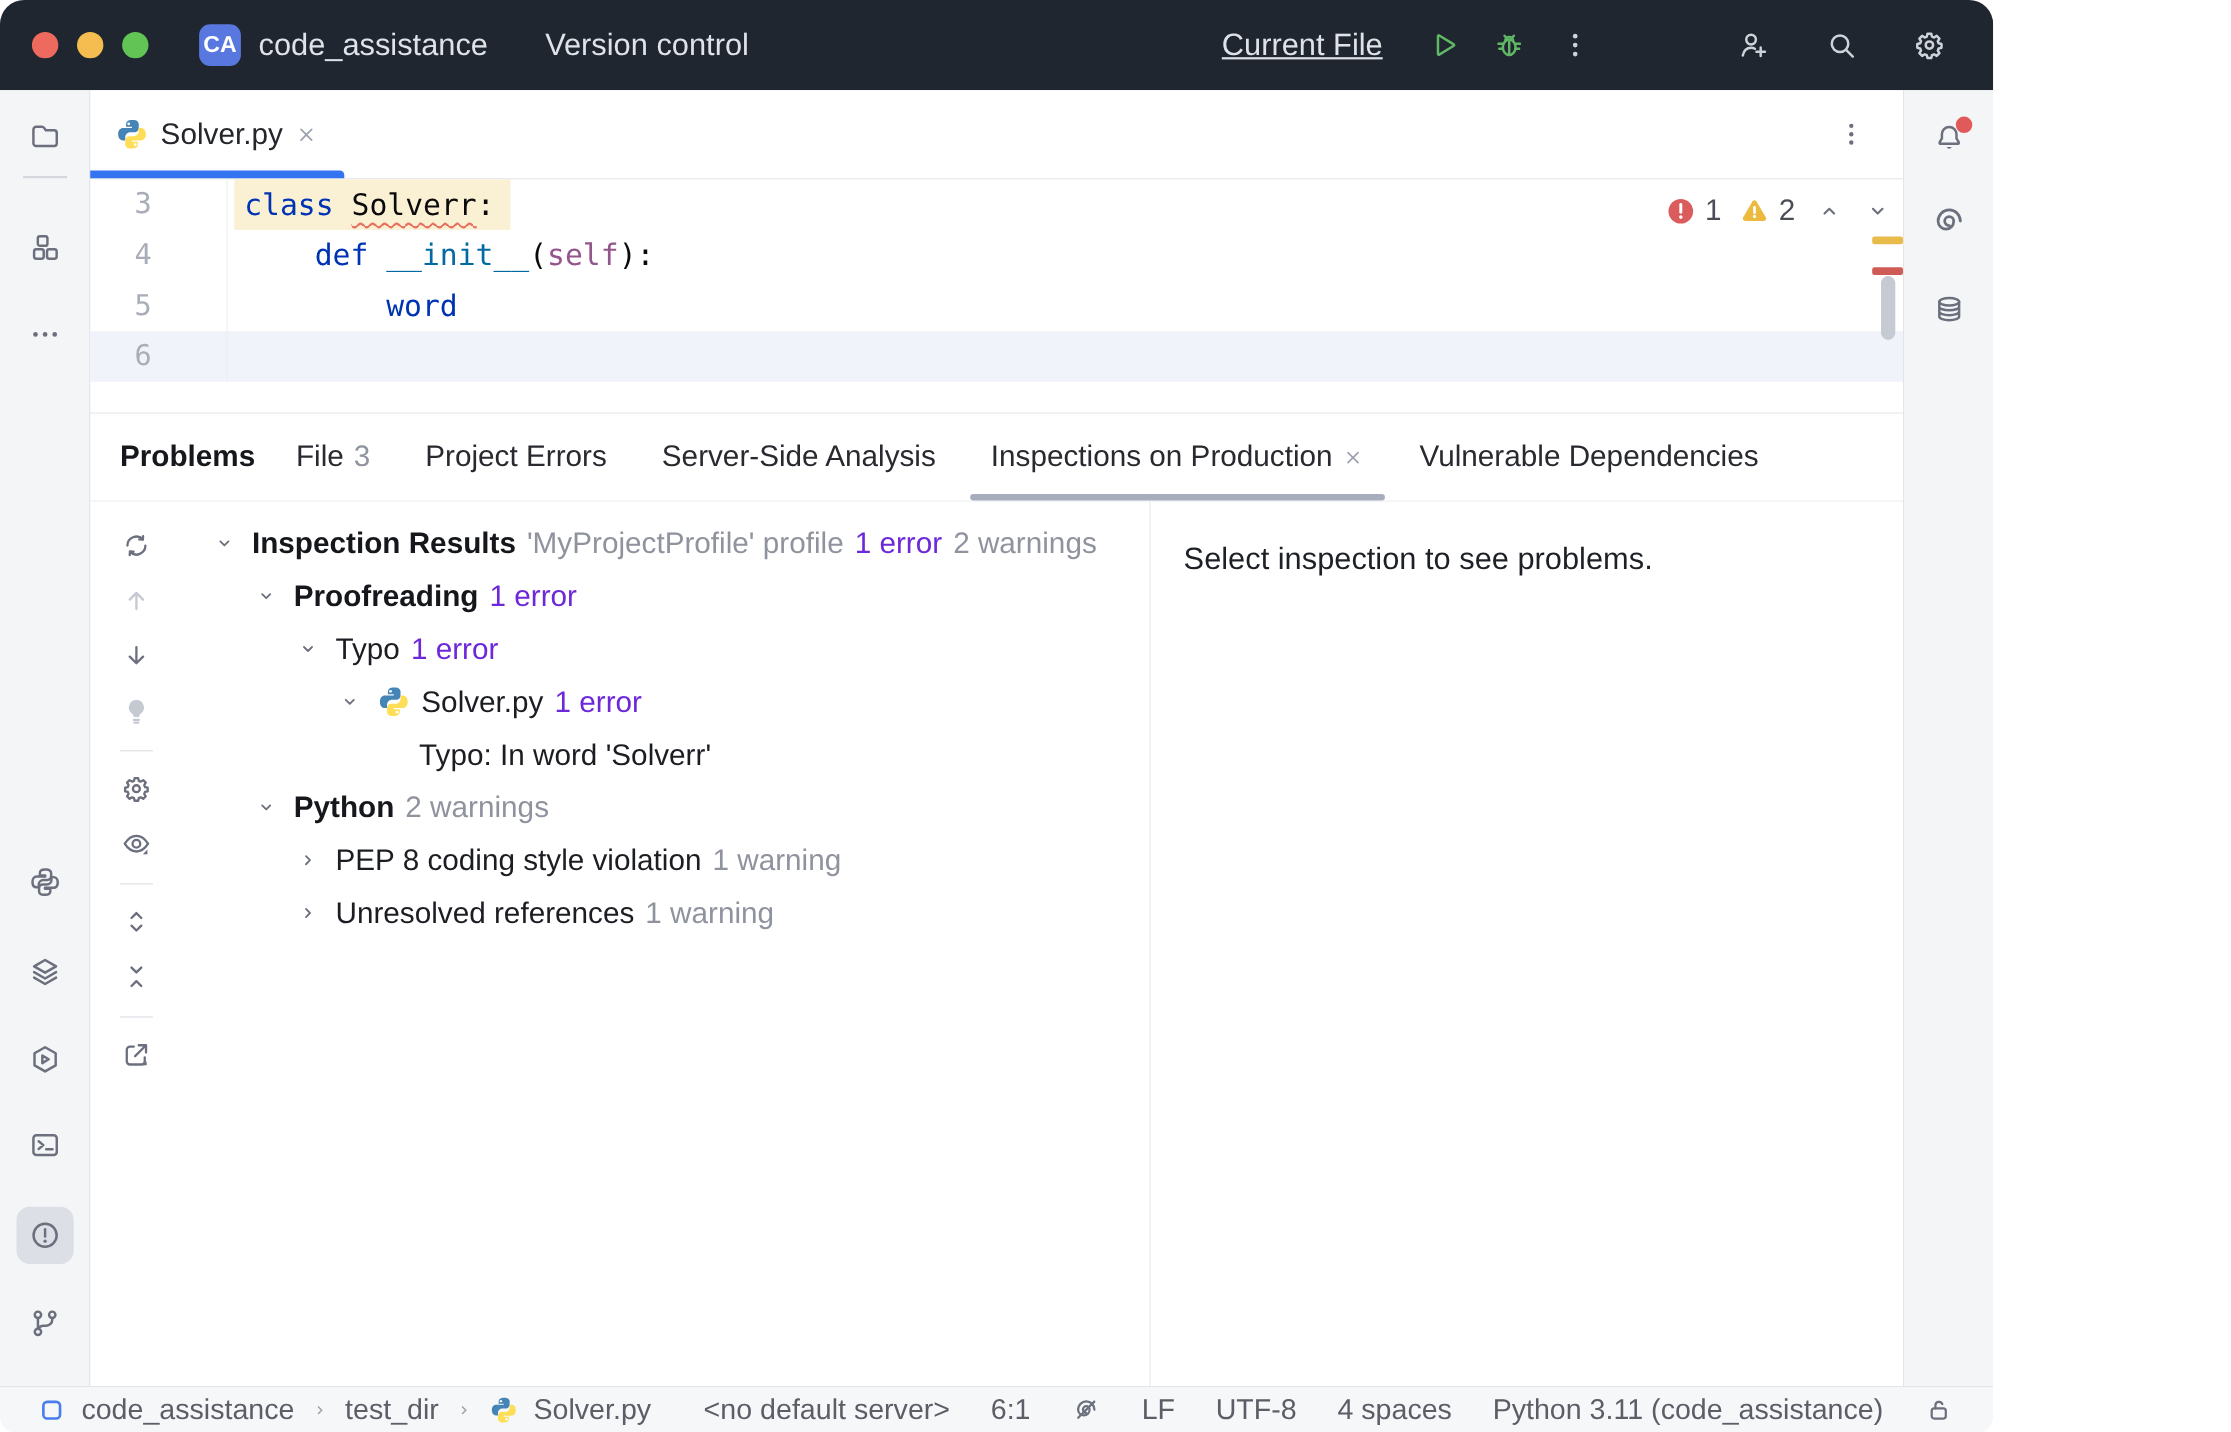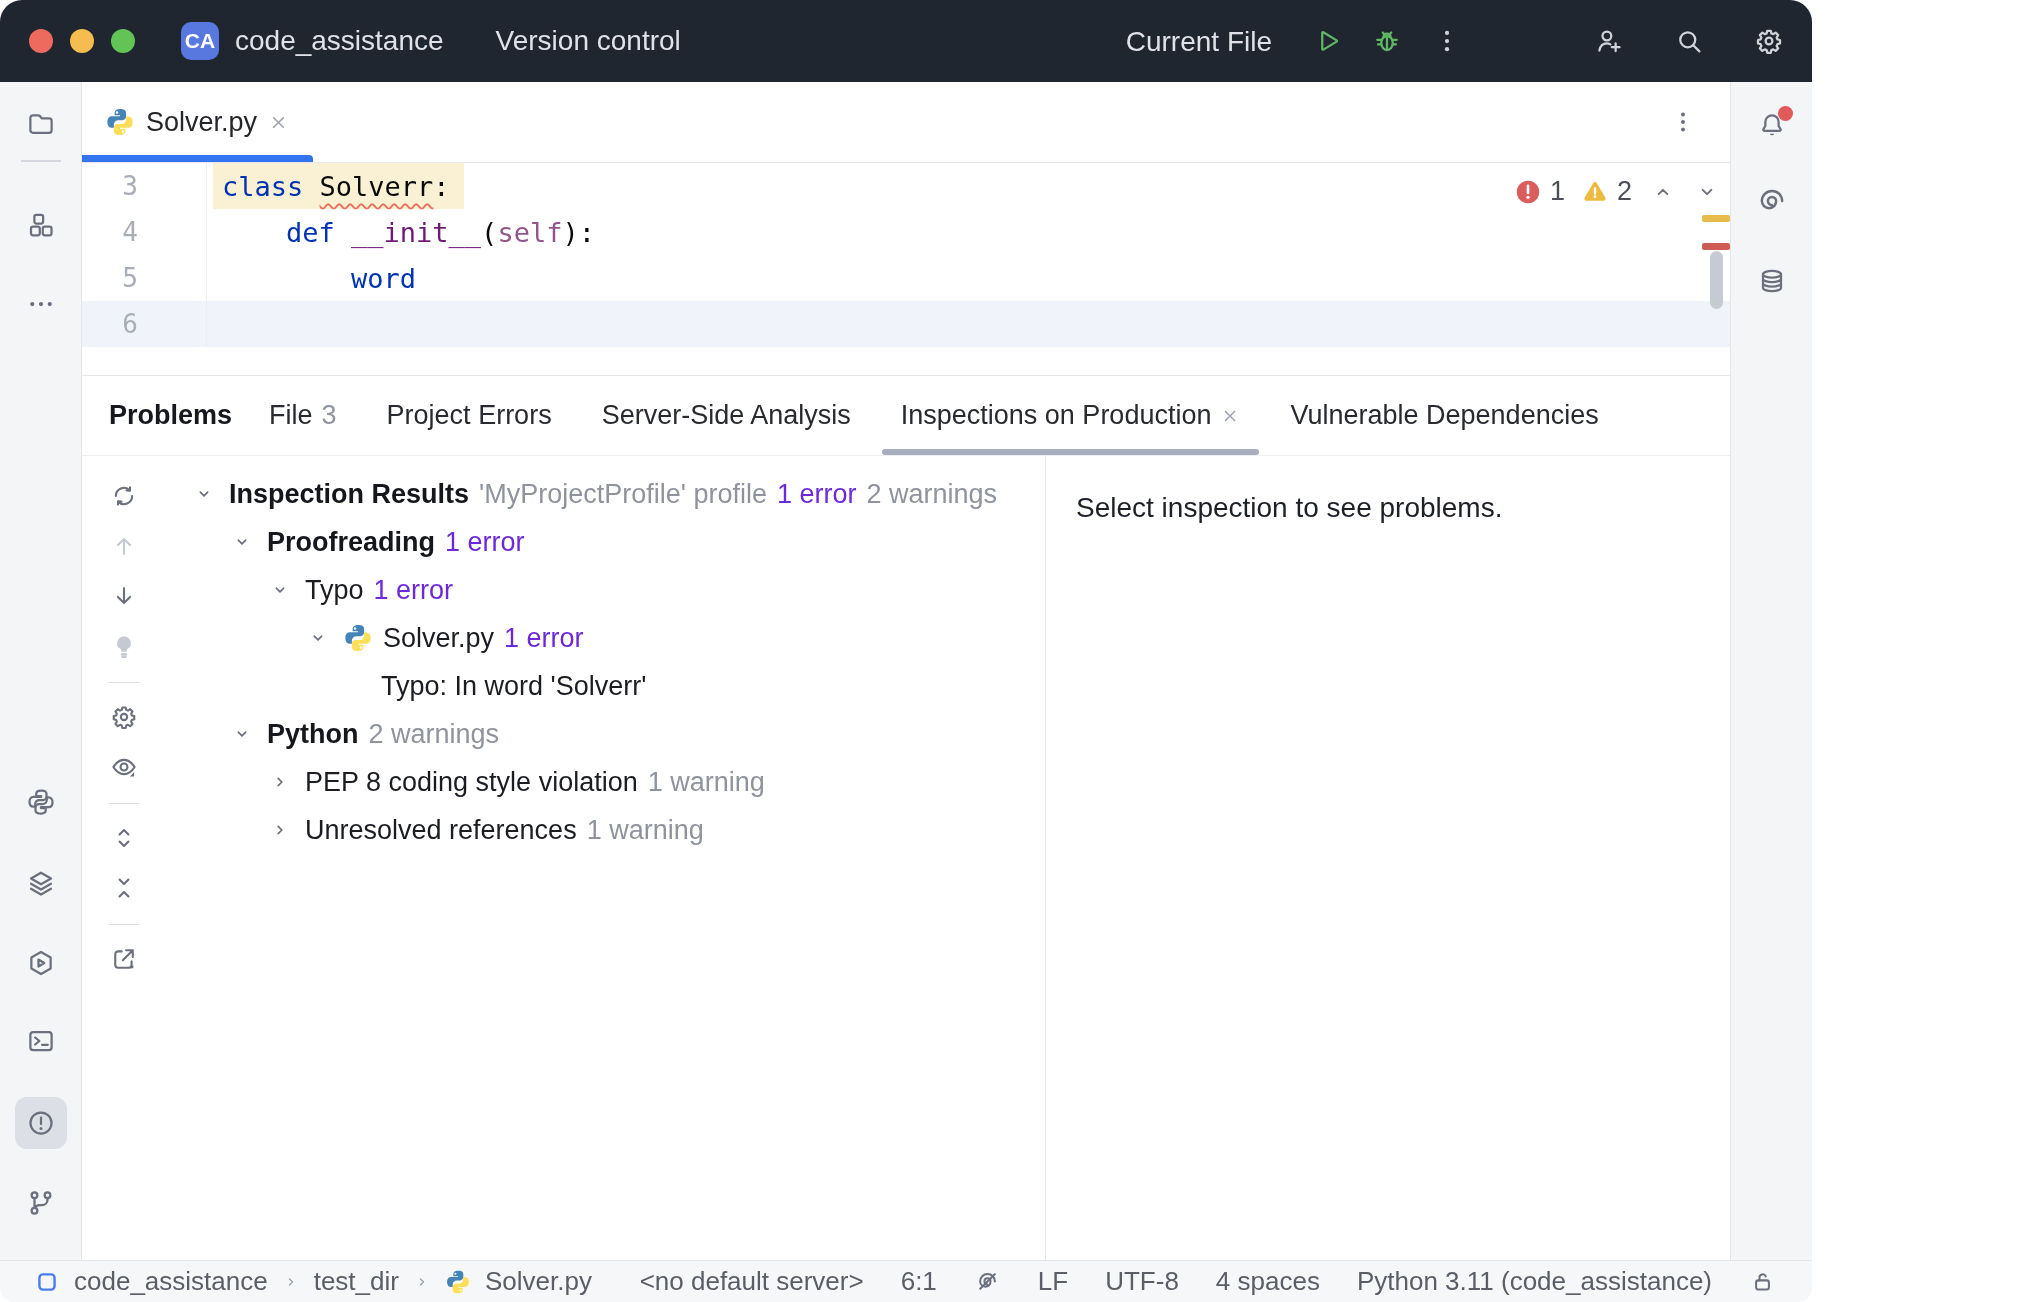--- a/index.html
+++ b/index.html
@@ -10,21 +10,21 @@
   
   .titlebar { height:82px; background:#20262f; display:flex; align-items:center;
               color:#dfe2e8; font-size:28px; }
   .traffic { display:flex; gap:17px; margin-left:29px; }
   .tl { width:24px; height:24px; border-radius:50%; }
   .tl.red{background:#ee6a5f;} .tl.yellow{background:#f5bd4f;} .tl.green{background:#61c454;}
   .proj-badge { margin-left:46px; width:38px; height:38px; border-radius:10px; background:#5878df;
                 color:#fff; font-weight:700; font-size:21px; display:flex; align-items:center; justify-content:center; }
   .tb-item { display:flex; align-items:center; gap:10px; font-weight:500; }
   .tb-chev { color:#9aa0ab; }
-  .tb-right { margin-left:auto; display:flex; align-items:flex-end; padding-right:26px; }
+  .tb-right { margin-left:auto; display:flex; align-items:center; padding-right:41px;text-decoration:underline; }
   .ticon { display:flex; align-items:center; justify-content:center; width:34px; height:34px; }
   .ticon svg { width:30px; height:30px; }
   .green-ic { color:#5fb865; }
   .lt-ic { color:#ced2d9; }
 
   
   .main { display:flex; height:1178px; }
   .stripe { position:relative; width:82px; background:#f4f5f7; flex:none; }
   .stripe.left  { border-right:1px solid #e3e5e9; }
   .stripe.right { border-left:1px solid #e3e5e9; }
@@ -47,21 +47,21 @@
   .tab-kebab { position:absolute; right:30px; color:#6c707e; } .tab-kebab svg{ width:28px; height:28px; }
 
   
   .editor { position:relative; height:213px; border-bottom:1px solid #e5e7ea; font-family:"DejaVu Sans Mono", monospace; font-size:27px; }
   .erow { display:flex; height:46px; align-items:center; }
   .erow.current { background:#f0f3f9; }
   .gutter { flex:none; width:125px; height:100%; display:flex; align-items:center; justify-content:flex-end;
             padding-right:68px; color:#a9adb7; font-size:26px; border-right:1px solid #eceef1; }
   .ecode { flex:1; height:100%; display:flex; align-items:center; white-space:pre; padding-left:14px; }
   .band { display:inline-flex; align-items:center; height:100%; background:#faf1d4; padding:0 14px 0 9px; margin-left:-8px; }
-  .tk-kw{color:#0033b3;} .tk-plain{color:#0a0a0a;} .tk-magic{color:#701a75;} .tk-self{color:#94558d;}
+  .tk-kw{color:#0033b3;} .tk-plain{color:#0a0a0a;} .tk-magic{color:#0369a1;} .tk-self{color:#94558d;}
   .tk-typo{color:#0a0a0a; text-decoration:underline wavy #e9705e 2px; text-underline-offset:7px;}
   .insp-widget { position:absolute; top:13px; right:10px; display:flex; align-items:center; gap:8px;
                  font-family:"Liberation Sans",sans-serif; font-size:27px; color:#4b4e56; }
   .insp-widget .wicon svg { width:28px; height:28px; display:block; }
   .insp-widget .wchev { color:#6d717c; margin-left:10px; } .insp-widget .wchev svg{width:26px;height:26px;display:block;}
   .stripe-mark { position:absolute; right:0; width:28px; height:7px; border-radius:2px; }
   .stripe-mark.y { top:52px; background:#e8bb4a; }
   .stripe-mark.r { top:80px; background:#cf5b56; }
   .scroll-thumb { position:absolute; right:7px; top:88px; width:13px; height:58px; border-radius:7px; background:#c6cad2; }
 

